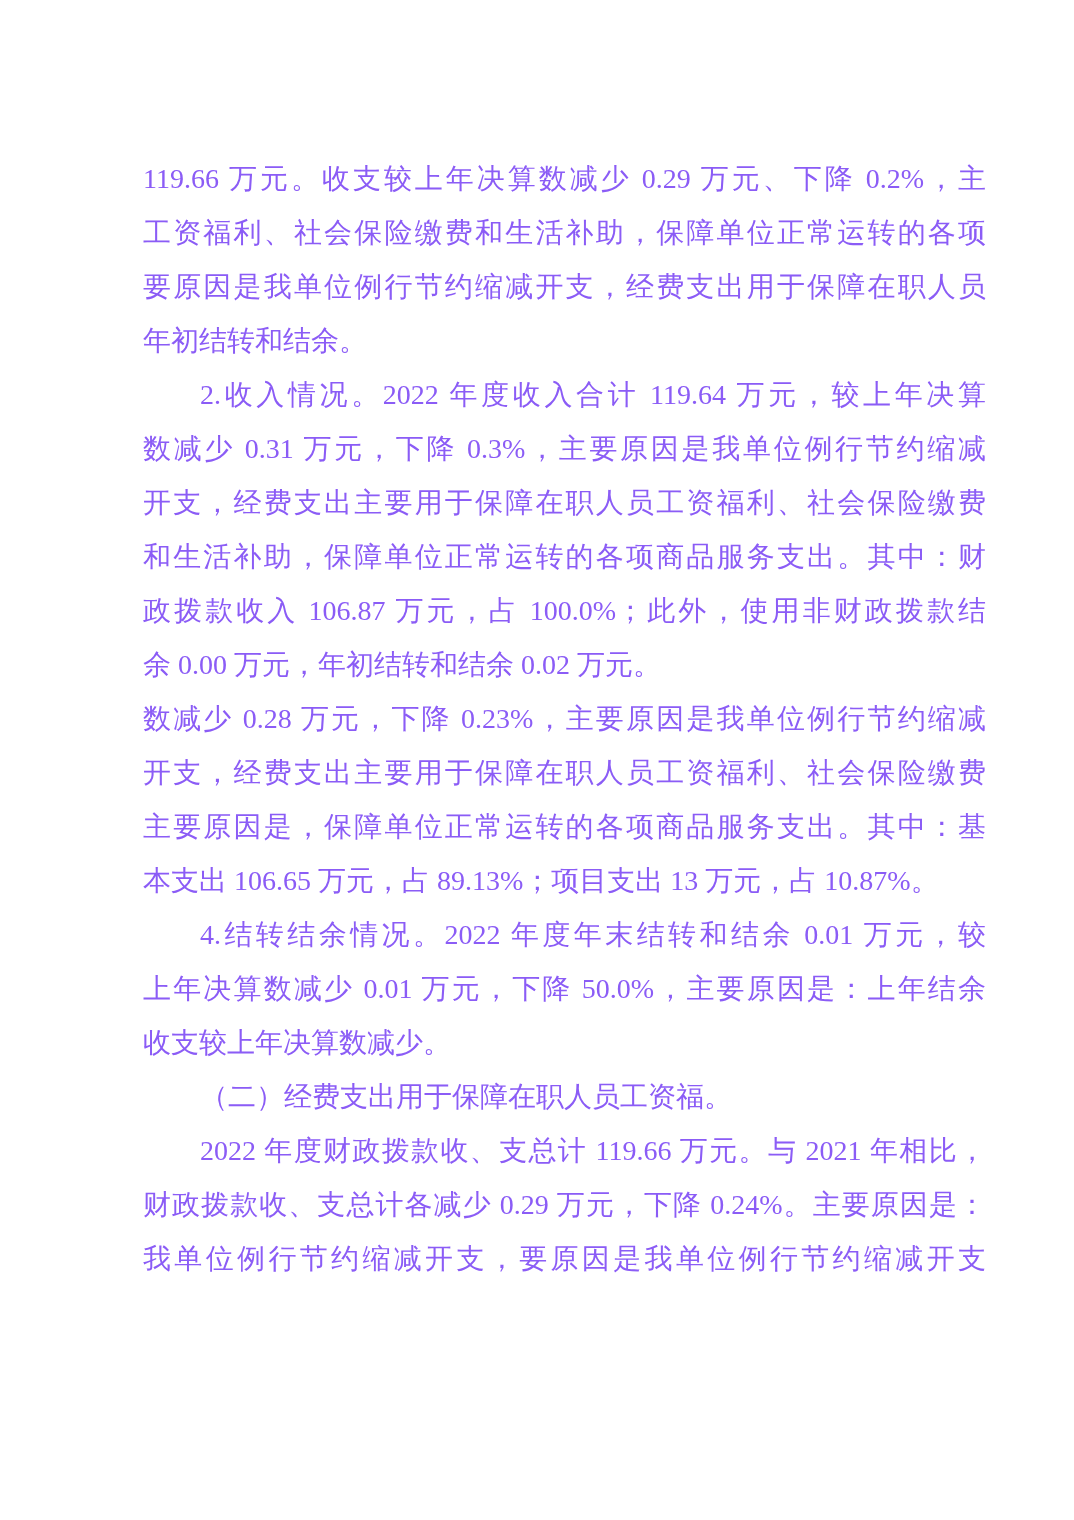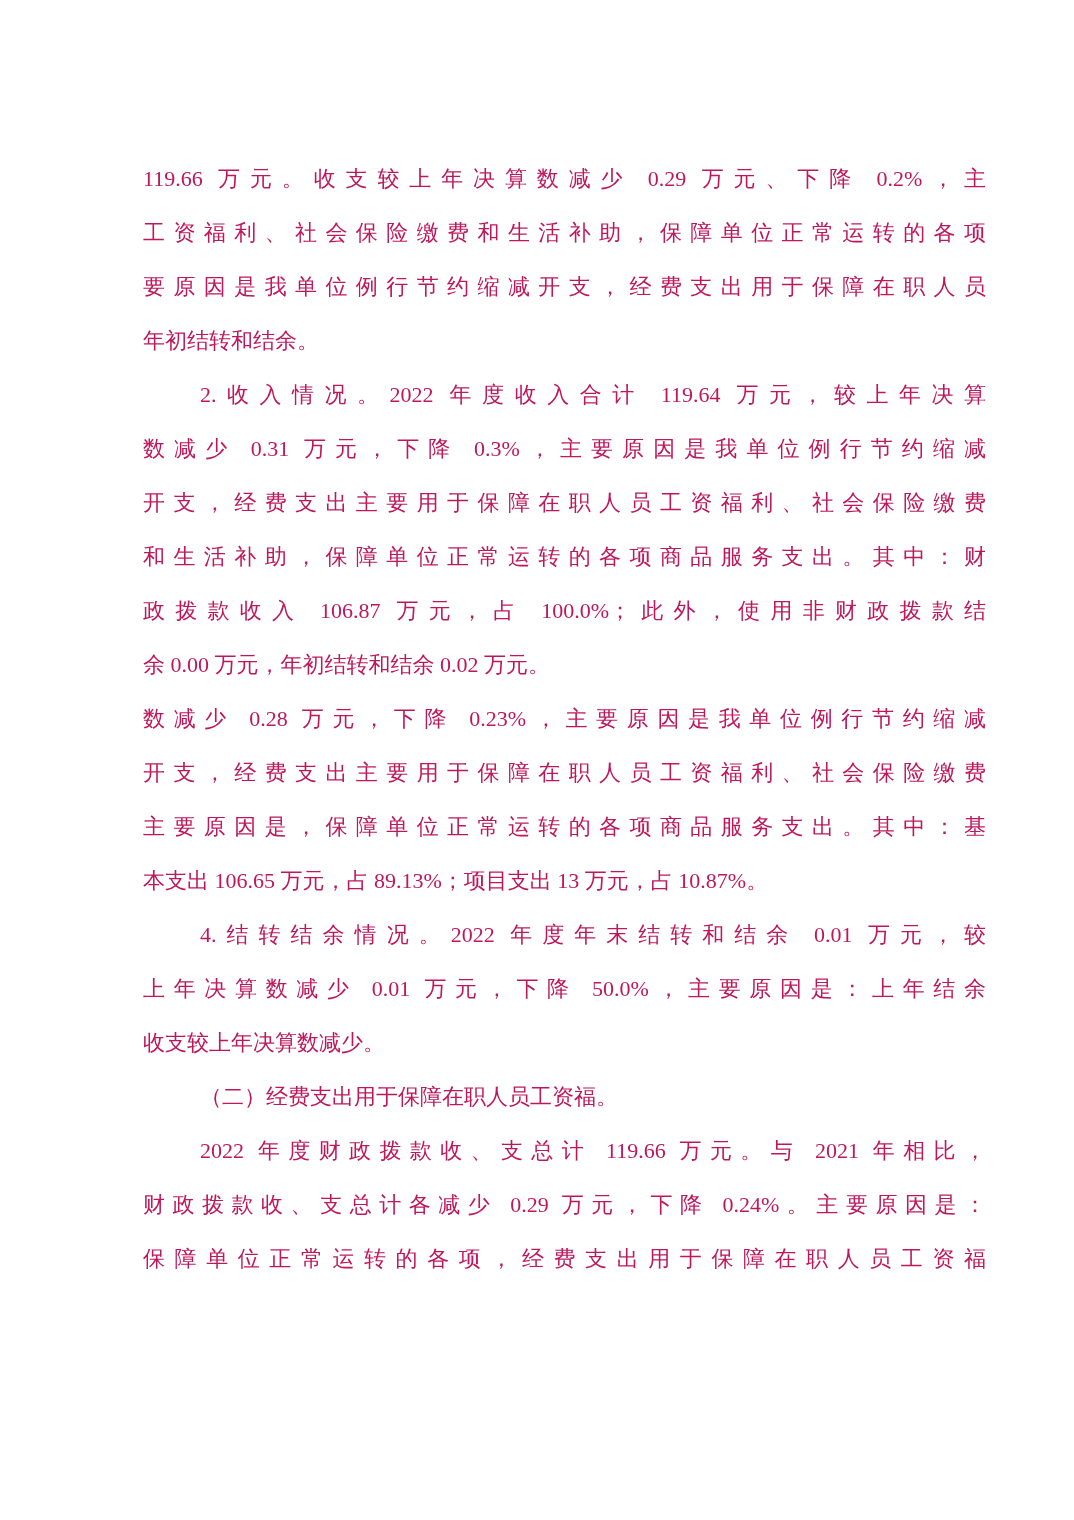--- a/index.html
+++ b/index.html
@@ -19,27 +19,27 @@
     height: 1520px;
     background: #ffffff;
     color: #000000;
     padding: 152px 88px 0 143px;
     overflow: hidden;
   }
   .doc-body {
     width: 100%;
   }
   .line {
-    font-size: 22px;
+    font-size: 28px;
     line-height: 54px;
     height: 54px;
     overflow: hidden;
     text-align: left;
     white-space: nowrap;
-    color: #be185d;
+    color: #8b5cf6;
   }
   .line.justify {
     white-space: normal;
     text-align: justify;
     text-align-last: justify;
     text-justify: inter-character;
   }
   .line.indent {
     padding-left: 57px;
   }
@@ -65,15 +65,15 @@
       <div class="line justify"><span class="run">数减少 0.28 万元，下降 0.23%，主要原因是我单位例行节约缩减</span></div>
       <div class="line justify"><span class="run">开支，经费支出主要用于保障在职人员工资福利、社会保险缴费</span></div>
       <div class="line justify"><span class="run">主要原因是，保障单位正常运转的各项商品服务支出。其中：基</span></div>
       <div class="line"><span class="run">本支出 106.65 万元，占 89.13%；项目支出 13 万元，占 10.87%。</span></div>
       <div class="line justify indent"><span class="run bold">4.结转结余情况</span><span class="run">。2022 年度年末结转和结余 0.01 万元，较</span></div>
       <div class="line justify"><span class="run">上年决算数减少 0.01 万元，下降 50.0%，主要原因是：上年结余</span></div>
       <div class="line"><span class="run">收支较上年决算数减少。</span></div>
       <div class="line indent"><span class="run bold">（二）经费支出用于保障在职人员工资福。</span></div>
       <div class="line justify indent"><span class="run">2022 年度财政拨款收、支总计 119.66 万元。与 2021 年相比，</span></div>
       <div class="line justify"><span class="run">财政拨款收、支总计各减少 0.29 万元，下降 0.24%。主要原因是：</span></div>
-      <div class="line justify"><span class="run">保障单位正常运转的各项，经费支出用于保障在职人员工资福</span></div>
+      <div class="line justify"><span class="run">我单位例行节约缩减开支，要原因是我单位例行节约缩减开支</span></div>
     </div>
 </div>
 
 </body></html>

